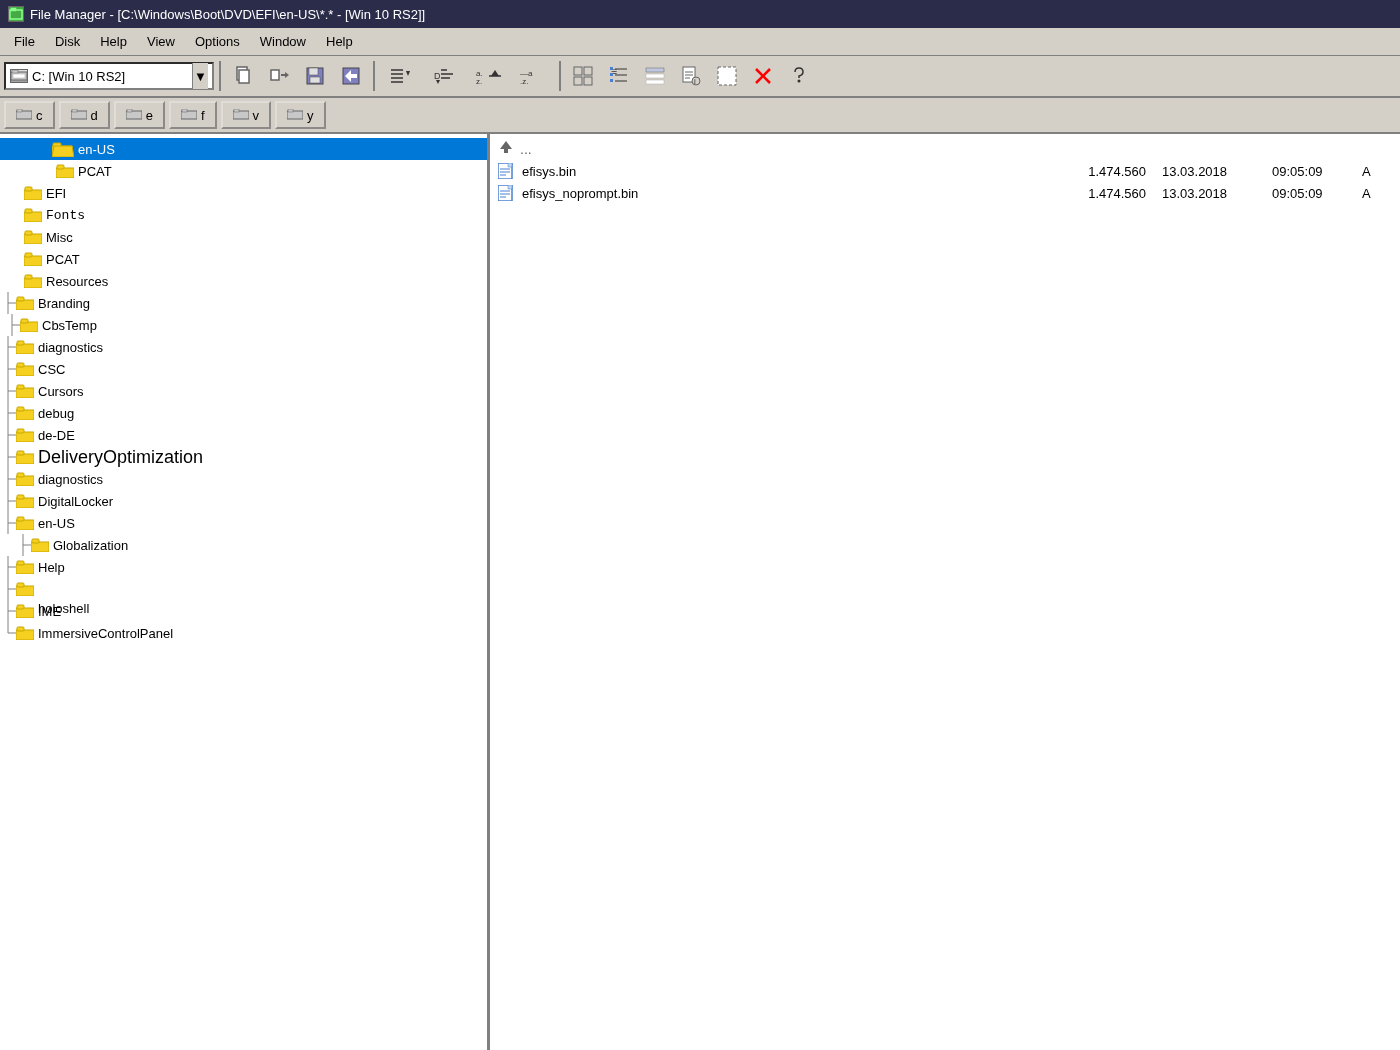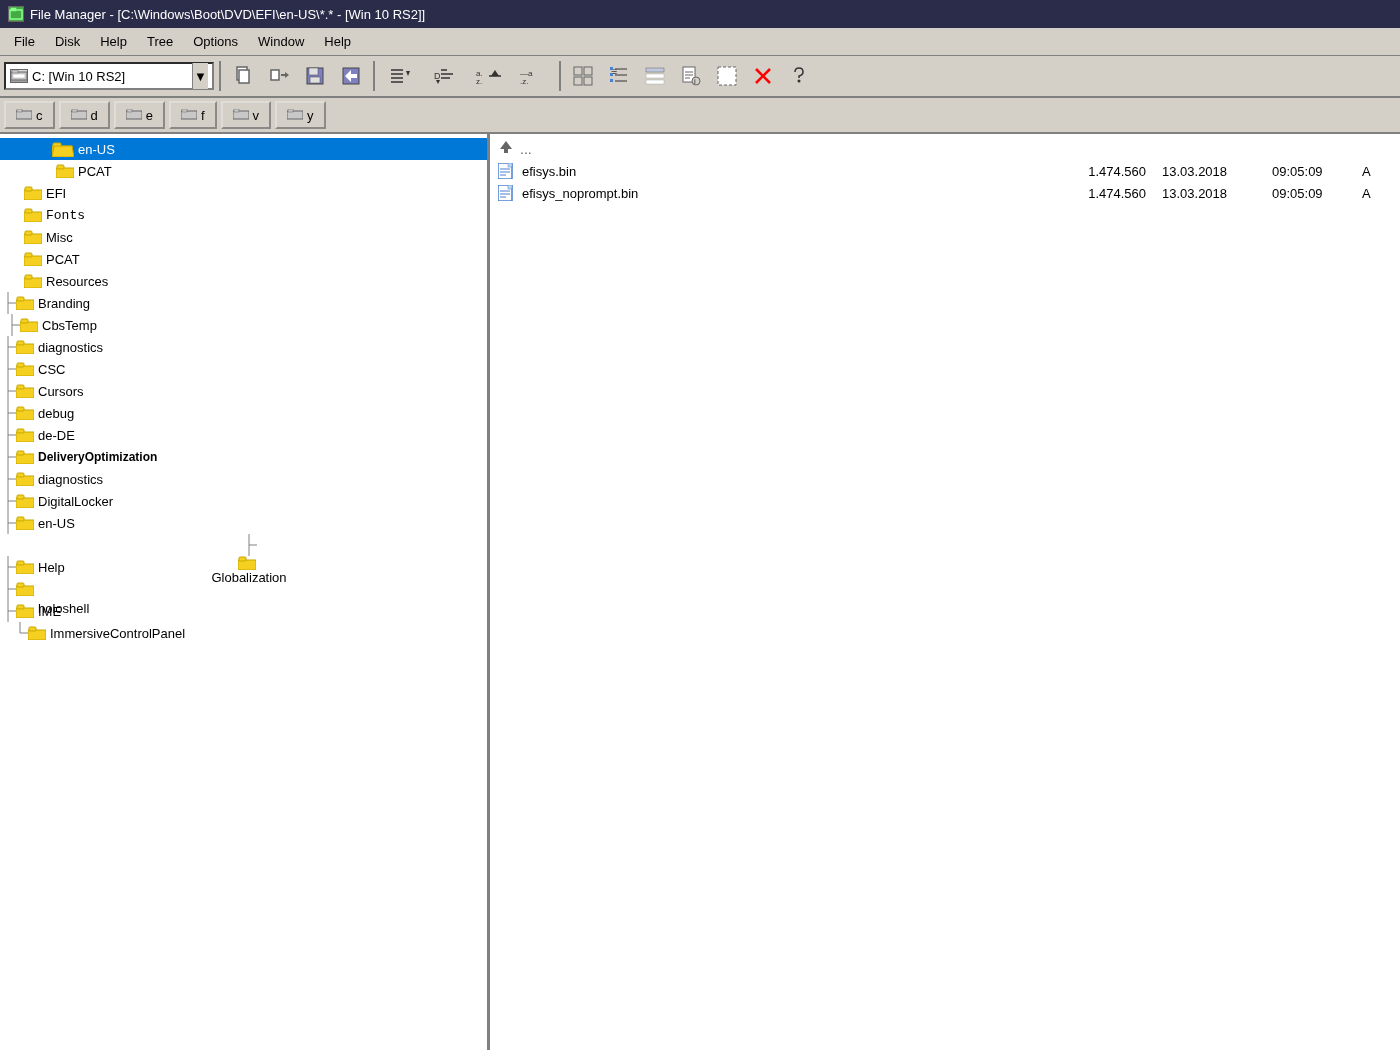--- a/index.html
+++ b/index.html
@@ -212,21 +212,21 @@
       <rect x="2" y="1" width="5" height="3" fill="#8f8" stroke="#8f8" stroke-width="0.5"></rect>
     </svg>
   </div>
   <div class="title-bar-text">File Manager - [C:\Windows\Boot\DVD\EFI\en-US\*.* - [Win 10 RS2]]</div>
 </div>
 
 <div class="menu-bar">
   <div class="menu-item">File</div>
   <div class="menu-item">Disk</div>
   <div class="menu-item">Help</div>
-  <div class="menu-item">Tree</div>
+  <div class="menu-item">View</div>
   <div class="menu-item">Options</div>
   <div class="menu-item">Window</div>
   <div class="menu-item">Help</div>
 </div>
 
 <div class="toolbar">
 
   <div class="drive-selector">
     <div class="drive-icon-small">
       <svg width="16" height="12" viewBox="0 0 16 12">
@@ -614,21 +614,21 @@
         <line x1="8" y1="11" x2="16" y2="11" stroke="#808080" stroke-width="1"></line>
         <line x1="8" y1="11" x2="8" y2="22" stroke="#808080" stroke-width="1"></line>
       </svg>
     </span>
     <span style="display:inline-flex; align-items:center; margin-right:4px; flex-shrink:0;">
       <svg width="18" height="14" viewBox="0 0 18 14">
         <rect x="0" y="4" width="18" height="10" fill="#f5d020" stroke="#c8a800" stroke-width="1"></rect>
         <rect x="1" y="1" width="7" height="4" fill="#f5d020" stroke="#c8a800" stroke-width="1" rx="1"></rect>
       </svg>
     </span>
-    <span style="font-size:12px;font-weight:bold;">DeliveryOptimization</span>
+    <span style="font-size:18px;">DeliveryOptimization</span>
   </div>
           <div class="tree-item" style="padding-left: 0px;">
     <span style="display:inline-block; width:16px; flex-shrink:0;">
       <svg width="16" height="22" viewBox="0 0 16 22" style="vertical-align:middle;">
         <line x1="8" y1="0" x2="8" y2="11" stroke="#808080" stroke-width="1"></line>
         <line x1="8" y1="11" x2="16" y2="11" stroke="#808080" stroke-width="1"></line>
         <line x1="8" y1="11" x2="8" y2="22" stroke="#808080" stroke-width="1"></line>
       </svg>
     </span>
     <span style="display:inline-flex; align-items:center; margin-right:4px; flex-shrink:0;">
@@ -664,21 +664,21 @@
       </svg>
     </span>
     <span style="display:inline-flex; align-items:center; margin-right:4px; flex-shrink:0;">
       <svg width="18" height="14" viewBox="0 0 18 14">
         <rect x="0" y="4" width="18" height="10" fill="#f5d020" stroke="#c8a800" stroke-width="1"></rect>
         <rect x="1" y="1" width="7" height="4" fill="#f5d020" stroke="#c8a800" stroke-width="1" rx="1"></rect>
       </svg>
     </span>
     <span style="font-size:13px;">en-US</span>
   </div>
-          <div class="tree-item" style="padding-left: 15px; flex-direction: column;">
+          <div class="tree-item" style="padding-left: 15px;">
     <span style="display:inline-block; width:16px; flex-shrink:0;">
       <svg width="16" height="22" viewBox="0 0 16 22" style="vertical-align:middle;">
         <line x1="8" y1="0" x2="8" y2="11" stroke="#808080" stroke-width="1"></line>
         <line x1="8" y1="11" x2="16" y2="11" stroke="#808080" stroke-width="1"></line>
         <line x1="8" y1="11" x2="8" y2="22" stroke="#808080" stroke-width="1"></line>
       </svg>
     </span>
     <span style="display:inline-flex; align-items:center; margin-right:4px; flex-shrink:0;">
       <svg width="18" height="14" viewBox="0 0 18 14">
         <rect x="0" y="4" width="18" height="10" fill="#f5d020" stroke="#c8a800" stroke-width="1"></rect>
@@ -728,21 +728,21 @@
       </svg>
     </span>
     <span style="display:inline-flex; align-items:center; margin-right:4px; flex-shrink:0;">
       <svg width="18" height="14" viewBox="0 0 18 14">
         <rect x="0" y="4" width="18" height="10" fill="#f5d020" stroke="#c8a800" stroke-width="1"></rect>
         <rect x="1" y="1" width="7" height="4" fill="#f5d020" stroke="#c8a800" stroke-width="1" rx="1"></rect>
       </svg>
     </span>
     <span style="font-size:13px;">IME</span>
   </div>
-          <div class="tree-item" style="padding-left: 0px; margin-left: 12px;">
+          <div class="tree-item" style="padding-left: 0px;">
     <span style="display:inline-block; width:16px; flex-shrink:0;">
       <svg width="16" height="22" viewBox="0 0 16 22" style="vertical-align:middle;">
         <line x1="8" y1="0" x2="8" y2="11" stroke="#808080" stroke-width="1"></line>
         <line x1="8" y1="11" x2="16" y2="11" stroke="#808080" stroke-width="1"></line>
 
       </svg>
     </span>
     <span style="display:inline-flex; align-items:center; margin-right:4px; flex-shrink:0;">
       <svg width="18" height="14" viewBox="0 0 18 14">
         <rect x="0" y="4" width="18" height="10" fill="#f5d020" stroke="#c8a800" stroke-width="1"></rect>

